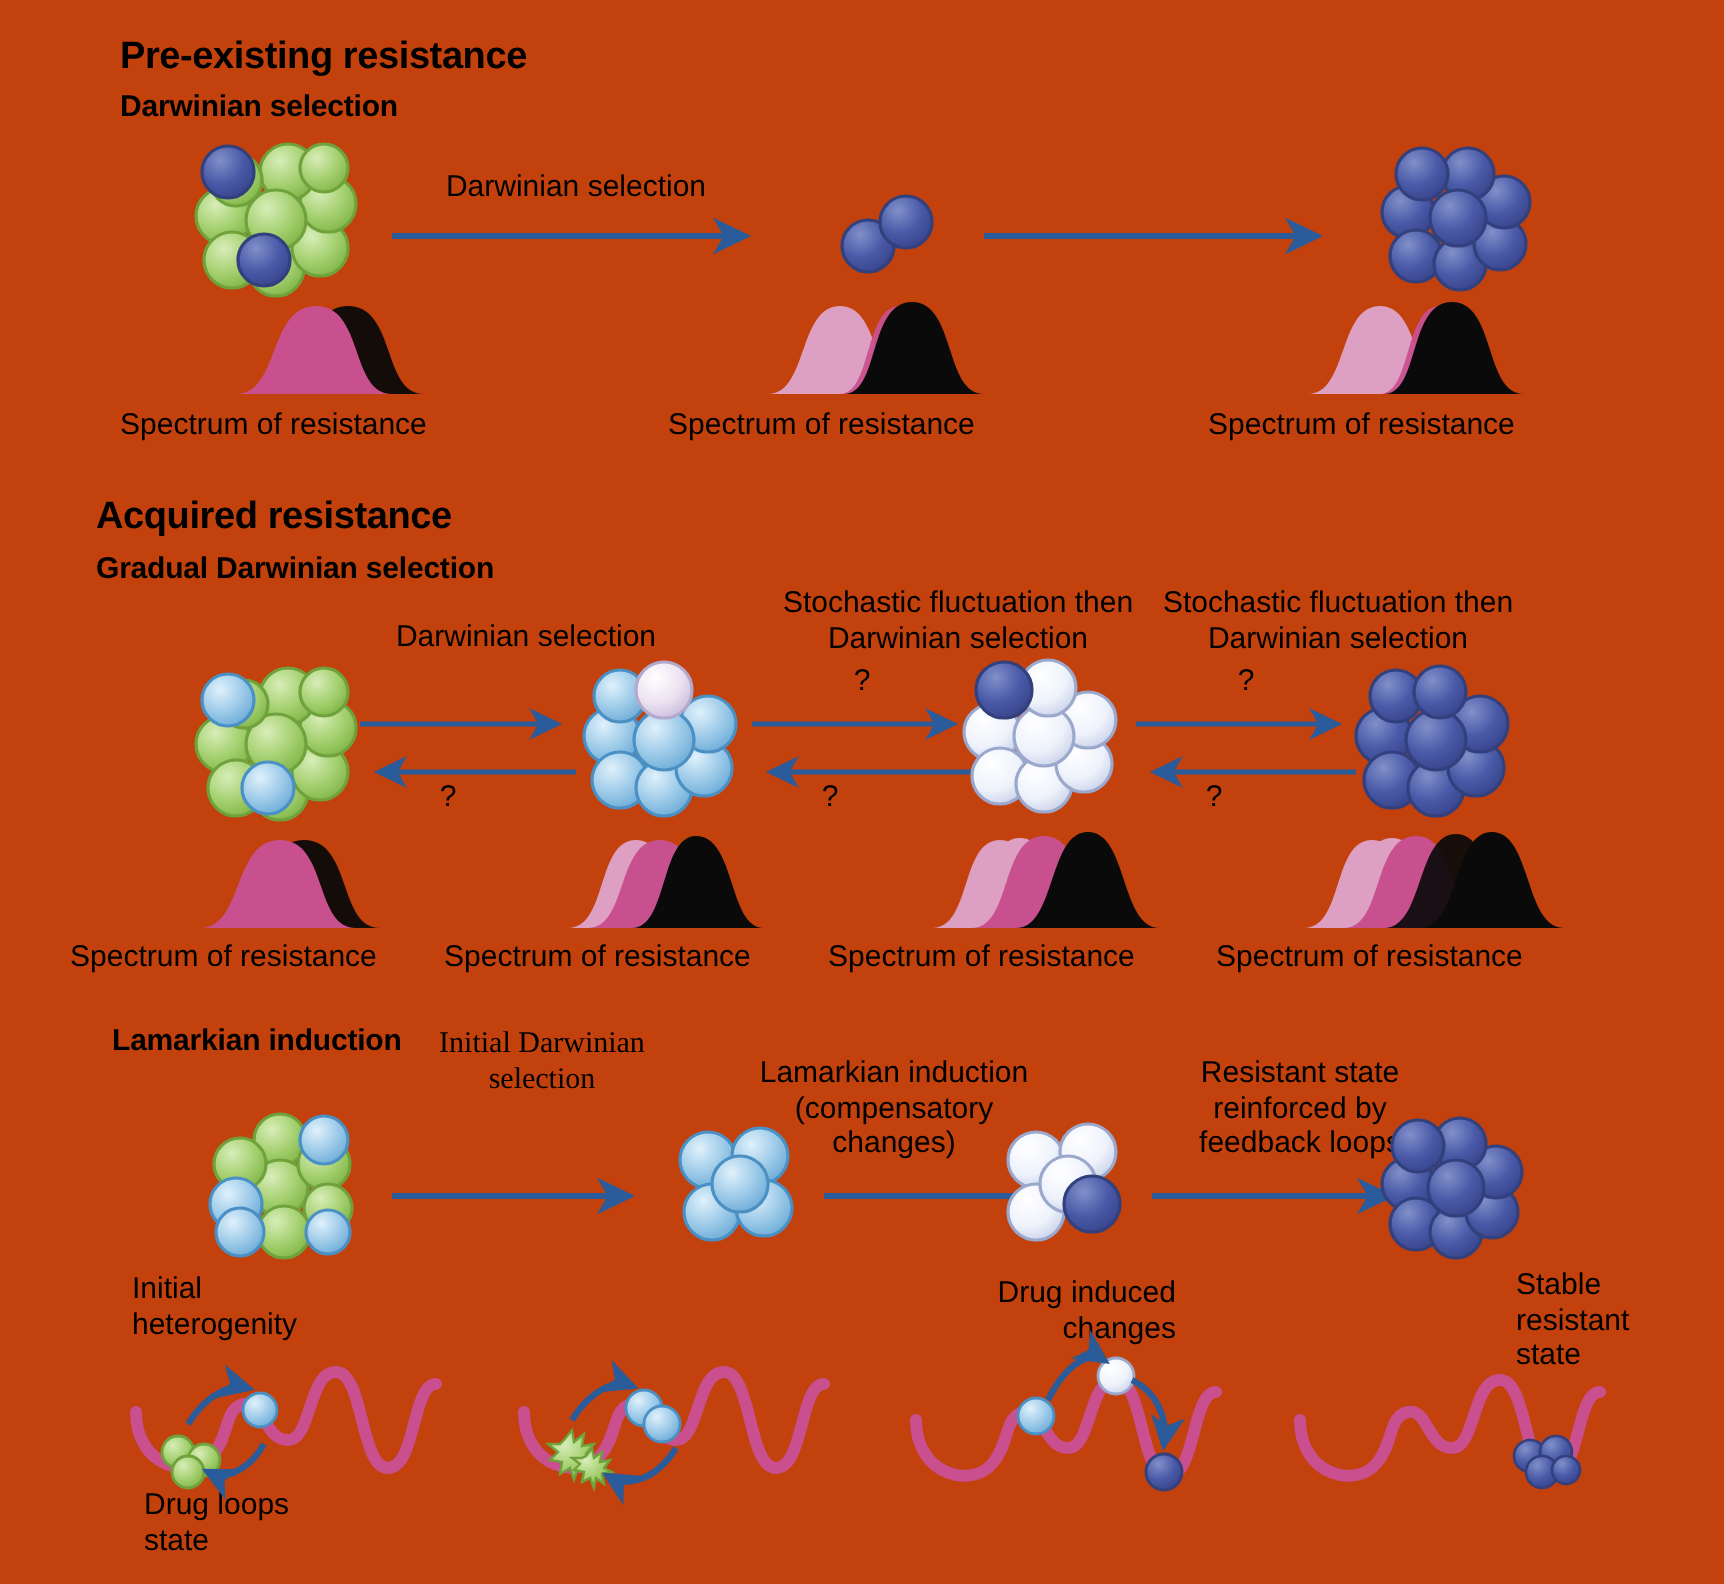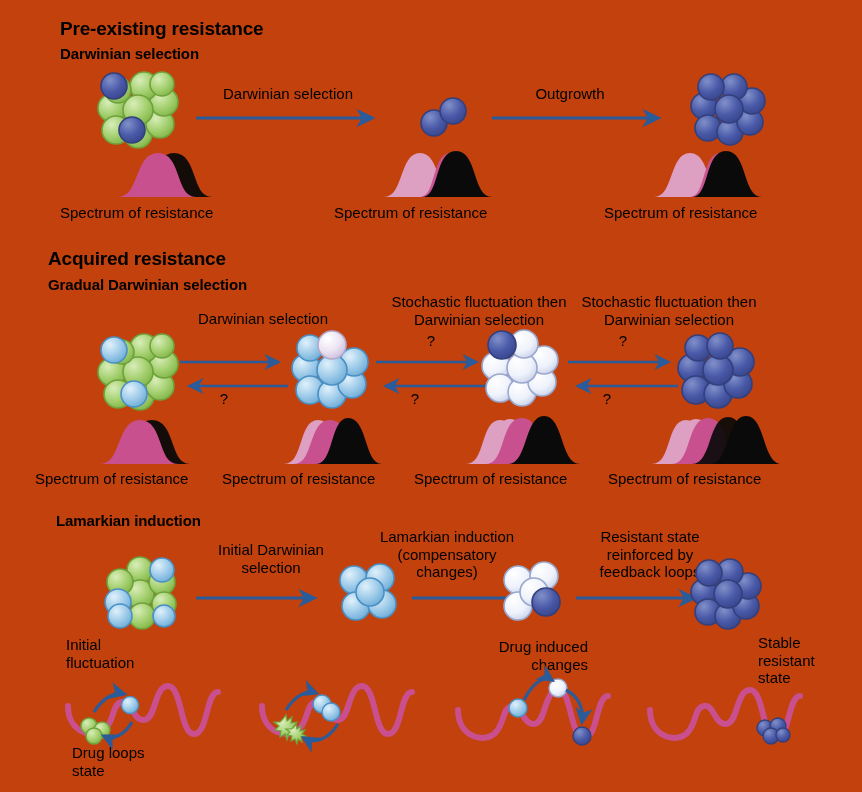--- a/index.html
+++ b/index.html
@@ -126,21 +126,20 @@
     <line x1="0" y1="8" x2="176" y2="8" stroke="#2a5b9a" stroke-width="3" marker-end="url(#arrowHead)"></line>
   </svg>
 
   <svg class="abs" style="left:420px; top:96px;" width="50" height="44" viewBox="0 0 50 44">
     <g stroke="#32407d" stroke-width="1.6">
       <circle cx="14" cy="27" r="13" fill="url(#gBlueDark)"></circle>
       <circle cx="33" cy="15" r="13" fill="url(#gBlueDark)"></circle>
     </g>
   </svg>
 
-  <div class="abs arrow-label" style="left:480px; top:85px; width:180px;">Outgrowth</div>
   <svg class="abs" style="left:492px; top:110px;" width="178" height="16">
     <line x1="0" y1="8" x2="166" y2="8" stroke="#2a5b9a" stroke-width="3" marker-end="url(#arrowHead)"></line>
   </svg>
 
   <svg class="abs" style="left:684px; top:70px;" width="86" height="76" viewBox="0 0 86 76">
     <g stroke="#32407d" stroke-width="1.6">
       <circle cx="20" cy="36" r="13" fill="url(#gBlueDark)"></circle>
       <circle cx="24" cy="58" r="13" fill="url(#gBlueDark)"></circle>
       <circle cx="46" cy="62" r="13" fill="url(#gBlueDark)"></circle>
       <circle cx="66" cy="52" r="13" fill="url(#gBlueDark)"></circle>
@@ -310,21 +309,21 @@
       <circle cx="68" cy="48" r="12" fill="url(#gGreen)"></circle>
     </g>
     <g stroke="#4a90c4" stroke-width="1.6">
       <circle cx="22" cy="46" r="13" fill="url(#gBlueLight)"></circle>
       <circle cx="24" cy="60" r="12" fill="url(#gBlueLight)"></circle>
       <circle cx="66" cy="14" r="12" fill="url(#gBlueLight)"></circle>
       <circle cx="68" cy="60" r="11" fill="url(#gBlueLight)"></circle>
     </g>
   </svg>
 
-  <div class="abs arrow-label" style="left:186px; top:541px; width:170px;">Initial Darwinian
+  <div class="abs arrow-label" style="left:186px; top:514px; width:170px;font-family:Liberation Serif, serif;">Initial Darwinian
 selection</div>
   <svg class="abs" style="left:196px; top:590px;" width="130" height="16">
     <line x1="0" y1="8" x2="118" y2="8" stroke="#2a5b9a" stroke-width="3" marker-end="url(#arrowHead)"></line>
   </svg>
 
   <svg class="abs" style="left:336px; top:562px;" width="70" height="64" viewBox="0 0 70 64">
     <g stroke="#4a90c4" stroke-width="1.6">
       <circle cx="18" cy="18" r="14" fill="url(#gBlueLight)"></circle>
       <circle cx="44" cy="16" r="14" fill="url(#gBlueLight)"></circle>
       <circle cx="20" cy="44" r="14" fill="url(#gBlueLight)"></circle>
@@ -366,21 +365,21 @@
       <circle cx="44" cy="60" r="13" fill="url(#gBlueDark)"></circle>
       <circle cx="62" cy="50" r="13" fill="url(#gBlueDark)"></circle>
       <circle cx="64" cy="30" r="13" fill="url(#gBlueDark)"></circle>
       <circle cx="46" cy="16" r="13" fill="url(#gBlueDark)"></circle>
       <circle cx="25" cy="17" r="13" fill="url(#gBlueDark)"></circle>
       <circle cx="44" cy="38" r="14" fill="url(#gBlueDark)"></circle>
     </g>
   </svg>
 
   <div class="abs note-label" style="left:66px; top:636px; width:140px;">Initial
-fluctuation</div>
+heterogenity</div>
   <div class="abs note-label" style="left:72px; top:744px; width:140px;">Drug loops
 state</div>
   <div class="abs note-label center" style="left:438px; top:638px; width:150px;">Drug induced
 changes</div>
   <div class="abs note-label" style="left:758px; top:634px; width:110px;">Stable
 resistant
 state</div>
 
   <svg class="abs" style="left:62px; top:678px;" width="190" height="72" viewBox="0 0 190 72">
     <path d="M6,28 C6,56 34,62 44,50 C53,40 50,26 60,24 C70,22 70,42 82,42

